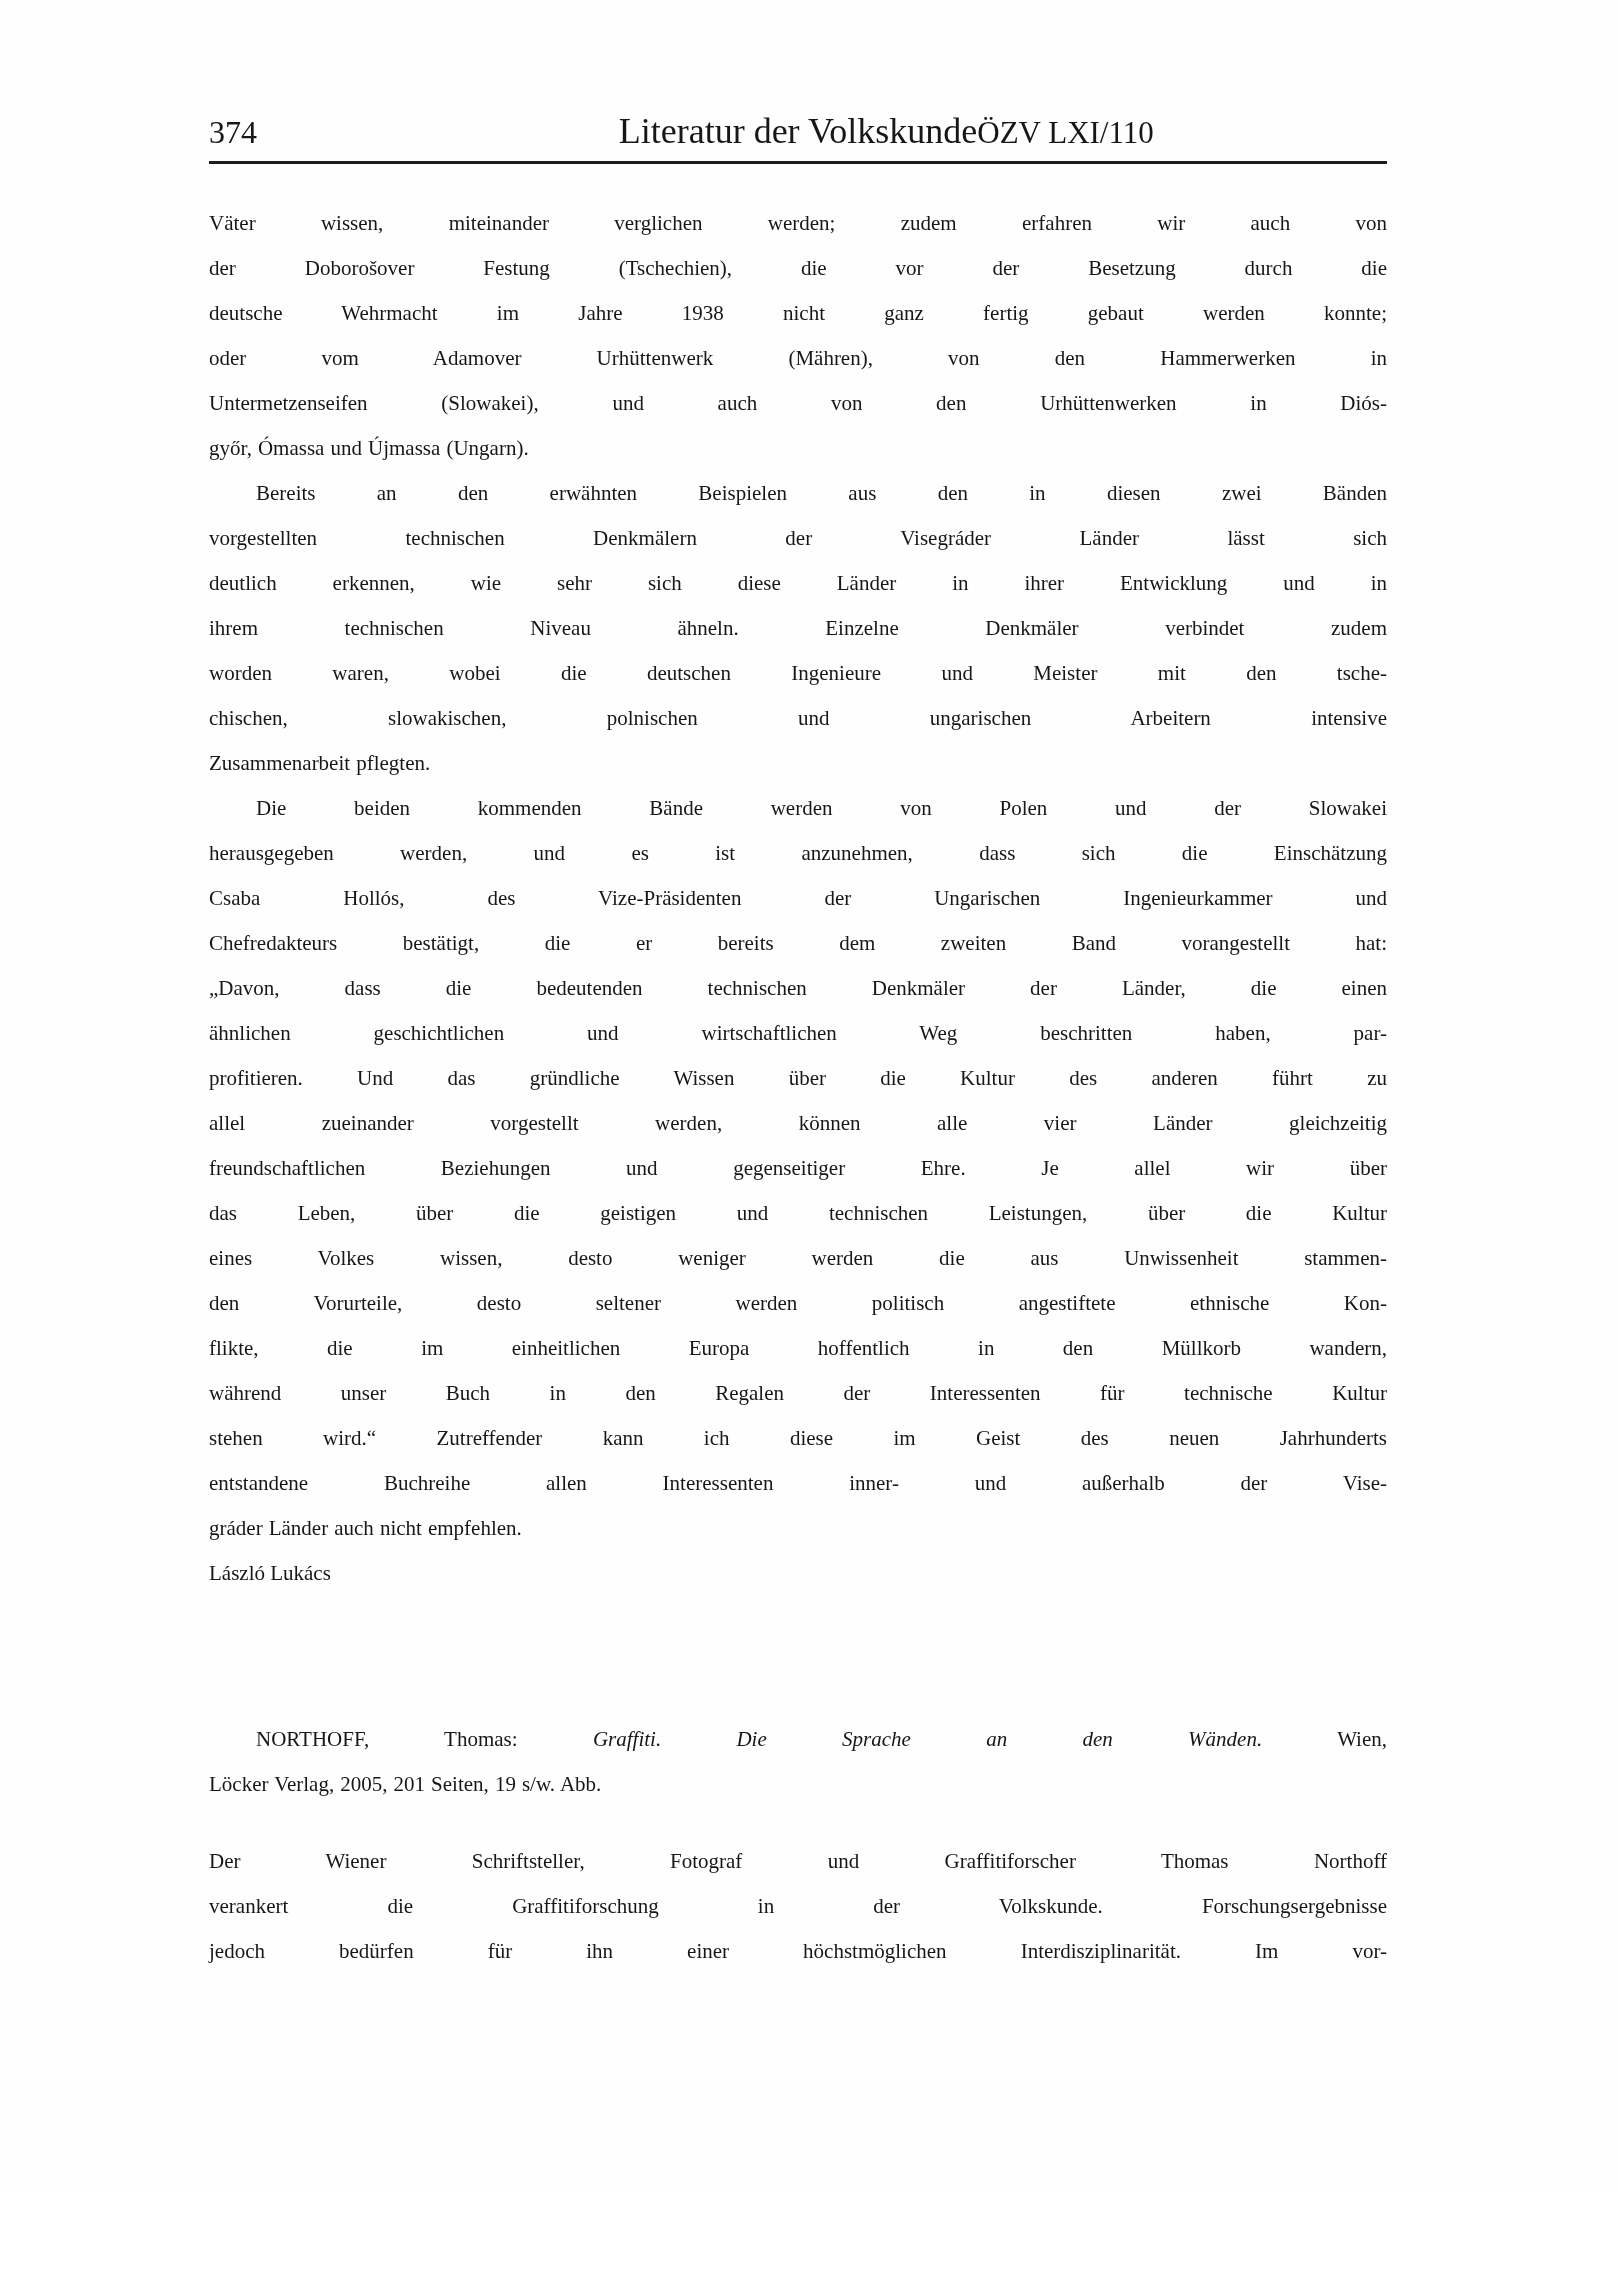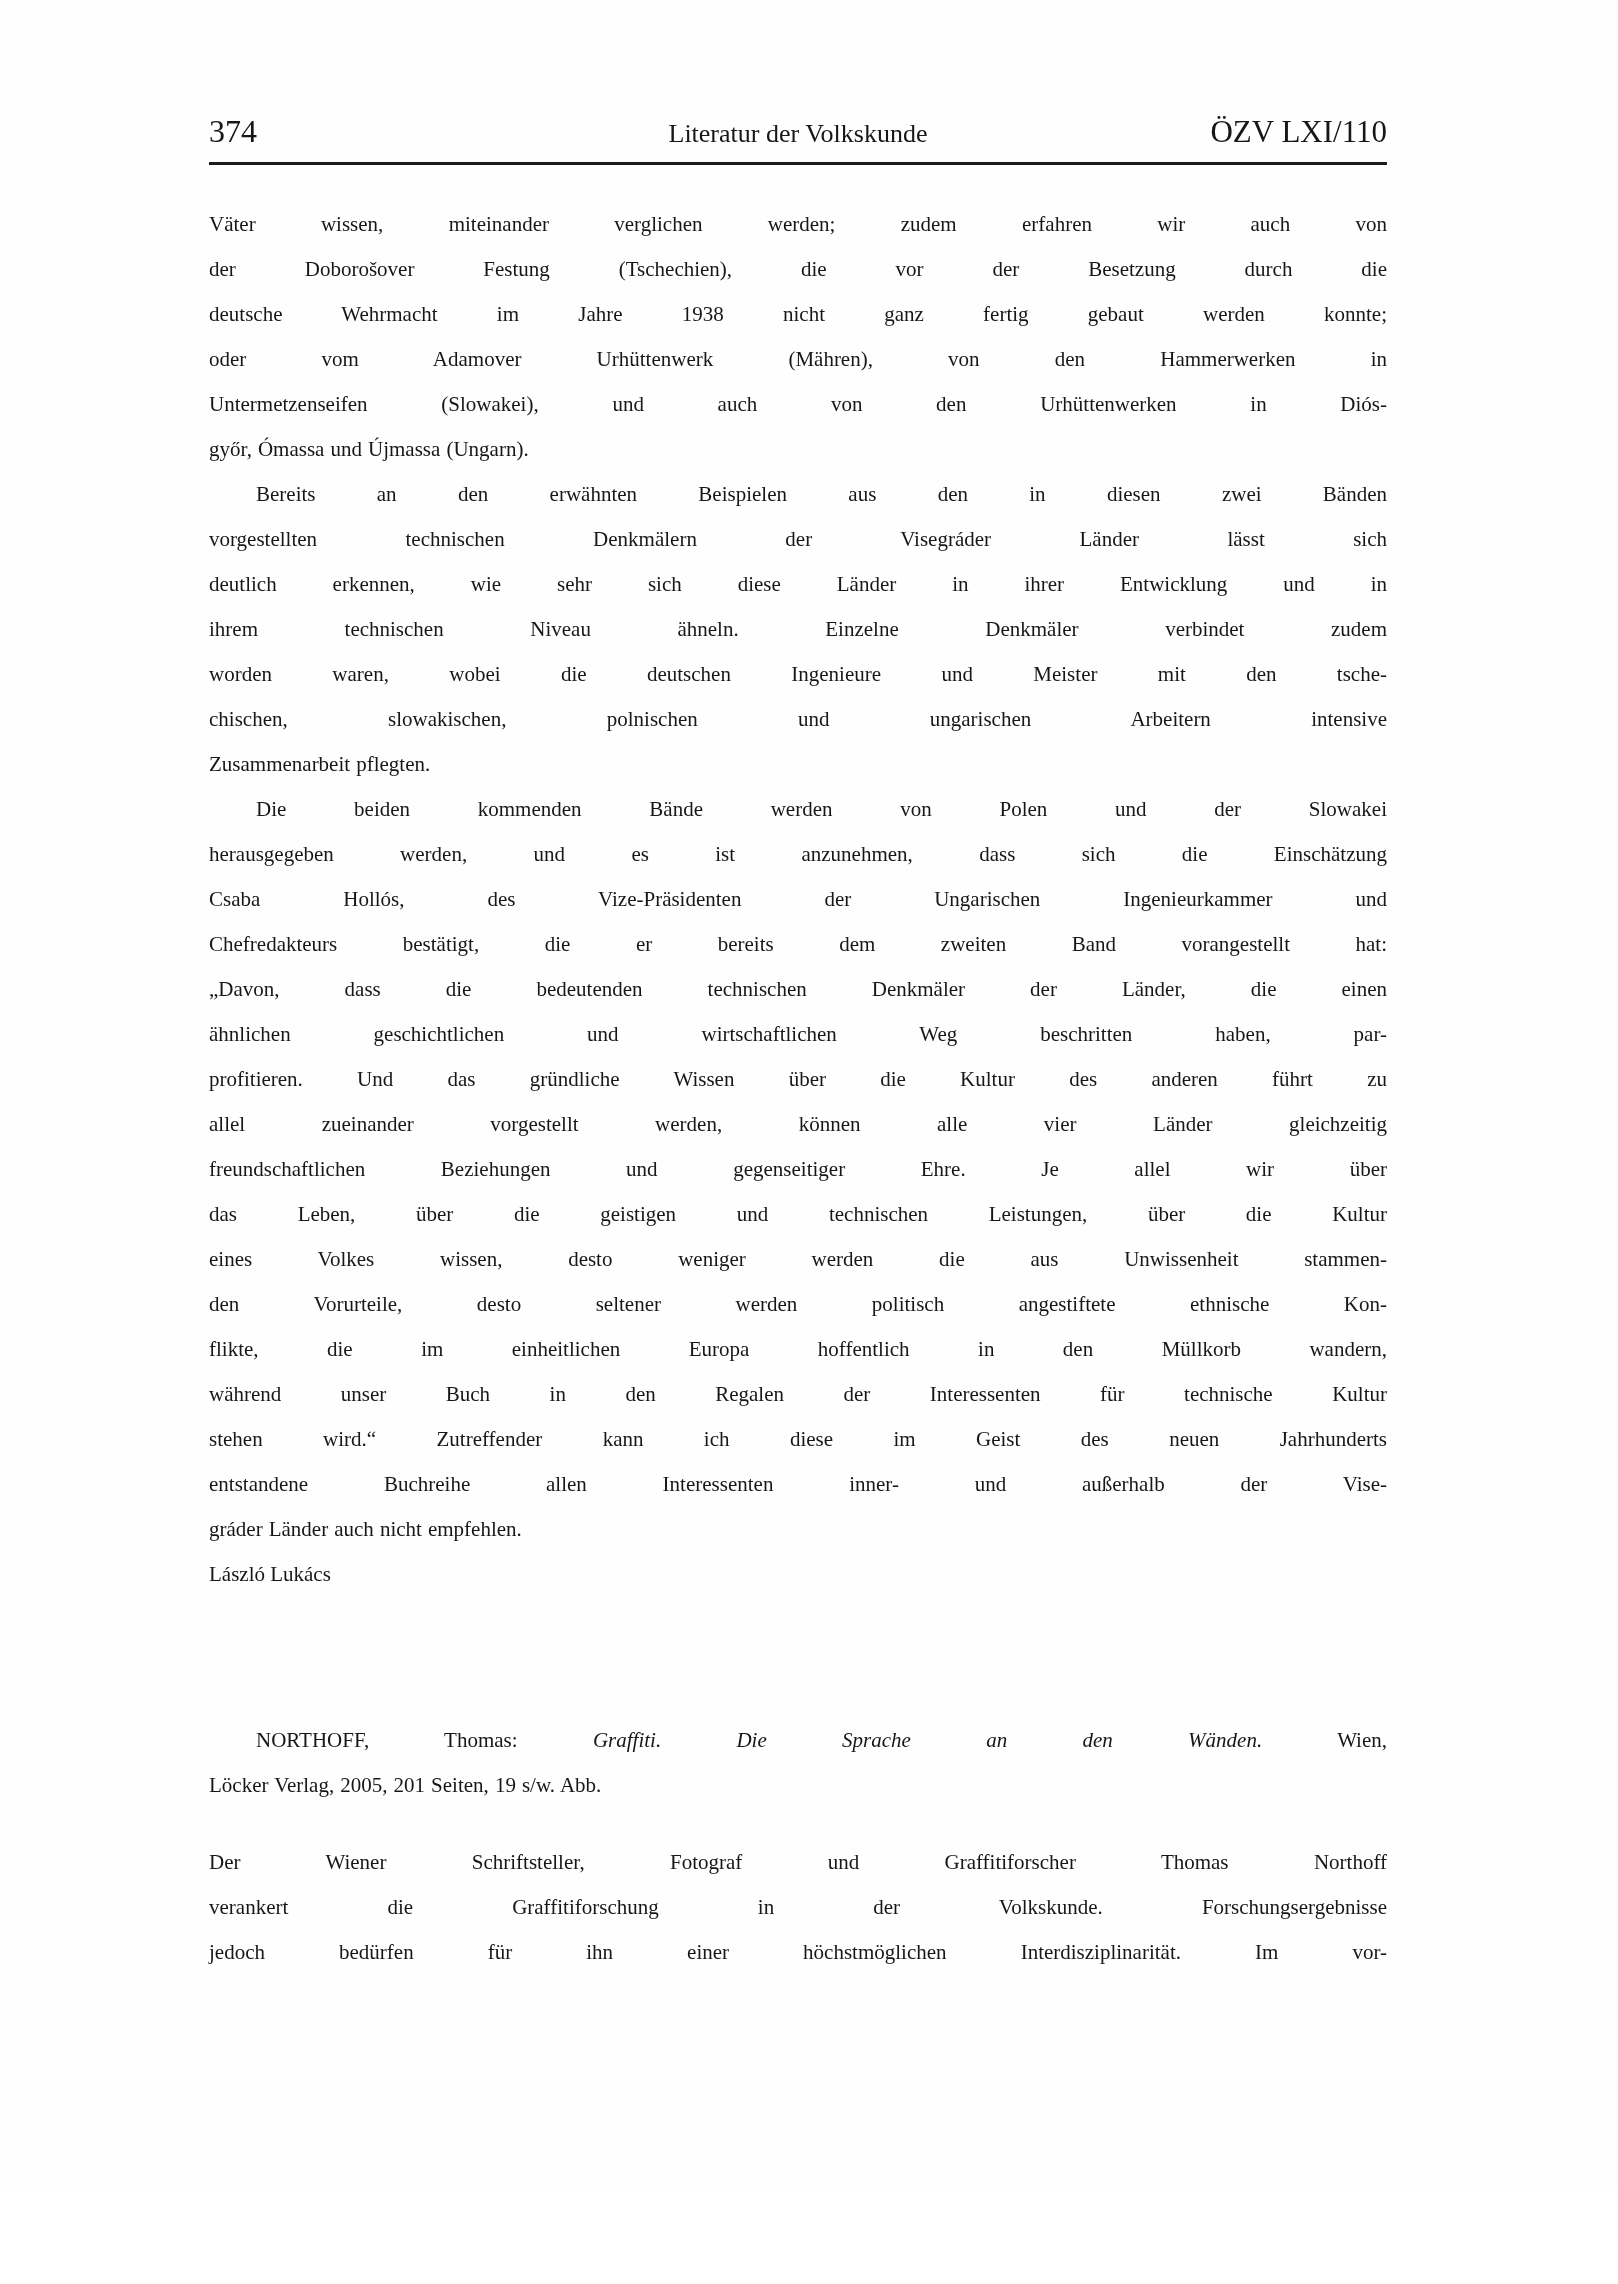--- a/index.html
+++ b/index.html
@@ -23,22 +23,22 @@
     width: 1178px;
   }
   
   .pagehead {
     display: grid;
     grid-template-columns: 1fr auto 1fr;
     align-items: baseline;
     line-height: 37px;
   }
   .ph-left  { font-size: 32px; text-align: left; }
-  .ph-center{ font-size: 26px; text-align: center; }
-  .ph-right { font-size: 31px; text-align: right; }
+  .ph-center{ font-size: 36px; text-align: center; }
+  .ph-right { font-size: 31px; text-align: left; }
   .rule {
     margin-top: 9.7px;
     height: 3.2px;
     background: #1c1c1c;
   }
   
   .body {
     margin-top: 37px;
     font-size: 21px;
   }

